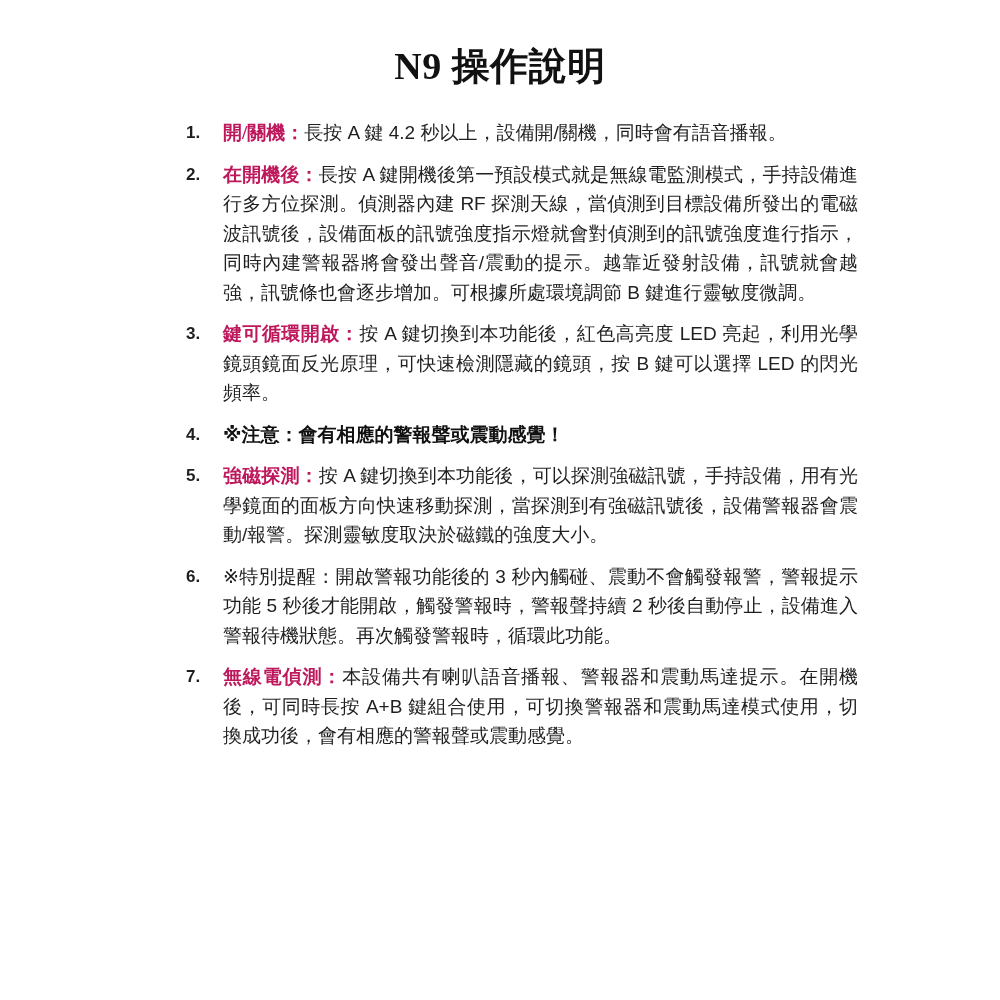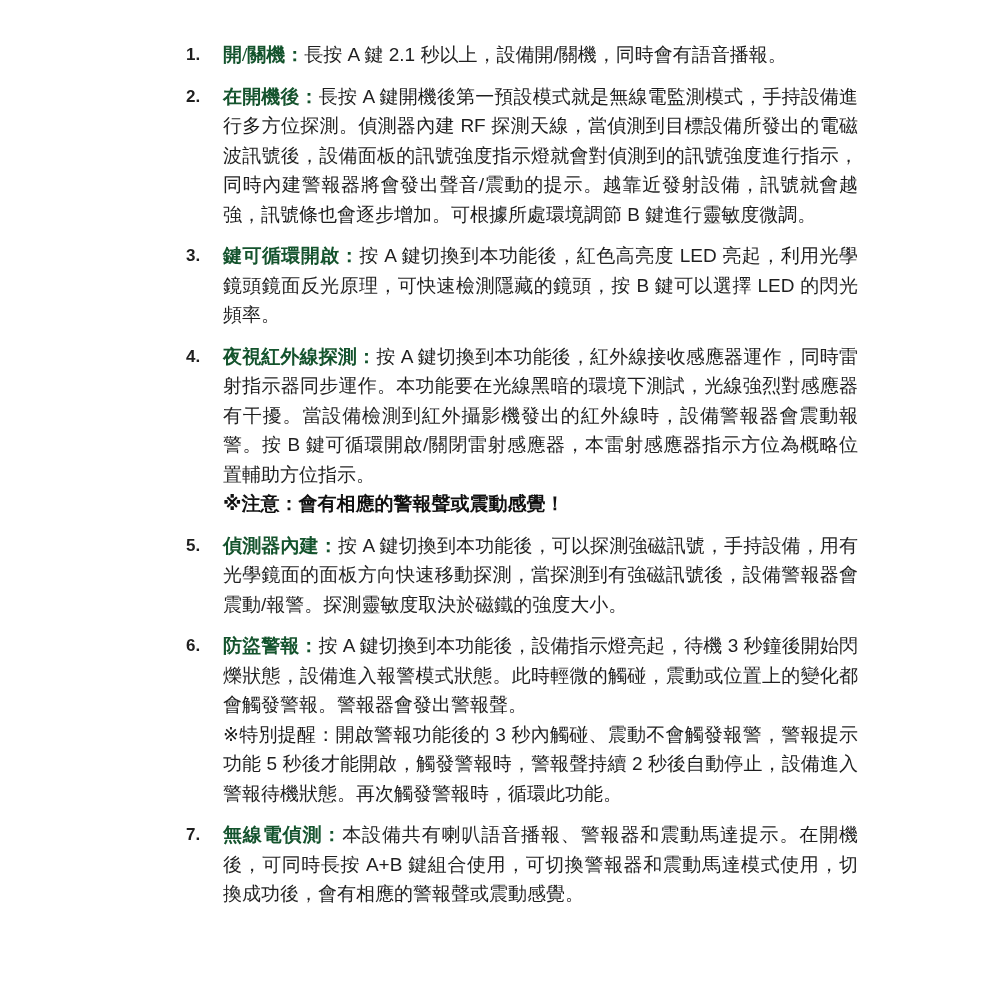--- a/index.html
+++ b/index.html
@@ -44,72 +44,71 @@
     font-weight: 700;
     font-size: 17px;
     line-height: 29.5px;
   }
   .content {
     width: 635px;
     text-align: justify;
     text-justify: inter-ideograph;
   }
   .content p { margin: 0; }
-  .term { font-weight: 700; color: #14532d; font-family: Liberation Serif, serif; }
+  .term { font-weight: 700; color: #be185d; font-family: Liberation Serif, serif; }
   .note { font-weight: 400; }
   .note--bold { font-weight: 700; color: #111111; }
 </style>
 </head>
 <body>
 
 <div class="page">
 
+  <h1 class="doc-title">N9 操作說明</h1>
 
   <div class="list">
 
     <div class="item">
       <span class="num">1.</span>
       <div class="content">
-        <p><span class="term">開/關機：</span><span>長按 A 鍵 2.1 秒以上，設備開/關機，同時會有語音播報。</span></p>
+        <p><span class="term">開/關機：</span><span>長按 A 鍵 4.2 秒以上，設備開/關機，同時會有語音播報。</span></p>
       </div>
     </div>
 
     <div class="item">
       <span class="num">2.</span>
       <div class="content">
         <p><span class="term">在開機後：</span><span>長按 A 鍵開機後第一預設模式就是無線電監測模式，手持設備進行多方位探測。偵測器內建 RF 探測天線，當偵測到目標設備所發出的電磁波訊號後，設備面板的訊號強度指示燈就會對偵測到的訊號強度進行指示，同時內建警報器將會發出聲音/震動的提示。越靠近發射設備，訊號就會越強，訊號條也會逐步增加。可根據所處環境調節 B 鍵進行靈敏度微調。</span></p>
       </div>
     </div>
 
     <div class="item">
       <span class="num">3.</span>
       <div class="content">
         <p><span class="term">鍵可循環開啟：</span><span>按 A 鍵切換到本功能後，紅色高亮度 LED 亮起，利用光學鏡頭鏡面反光原理，可快速檢測隱藏的鏡頭，按 B 鍵可以選擇 LED 的閃光頻率。</span></p>
       </div>
     </div>
 
     <div class="item">
       <span class="num">4.</span>
       <div class="content">
-        <p><span class="term">夜視紅外線探測：</span><span>按 A 鍵切換到本功能後，紅外線接收感應器運作，同時雷射指示器同步運作。本功能要在光線黑暗的環境下測試，光線強烈對感應器有干擾。當設備檢測到紅外攝影機發出的紅外線時，設備警報器會震動報警。按 B 鍵可循環開啟/關閉雷射感應器，本雷射感應器指示方位為概略位置輔助方位指示。</span></p>
         <p class="note note--bold">※注意：會有相應的警報聲或震動感覺！</p>
       </div>
     </div>
 
     <div class="item">
       <span class="num">5.</span>
       <div class="content">
-        <p><span class="term">偵測器內建：</span><span>按 A 鍵切換到本功能後，可以探測強磁訊號，手持設備，用有光學鏡面的面板方向快速移動探測，當探測到有強磁訊號後，設備警報器會震動/報警。探測靈敏度取決於磁鐵的強度大小。</span></p>
+        <p><span class="term">強磁探測：</span><span>按 A 鍵切換到本功能後，可以探測強磁訊號，手持設備，用有光學鏡面的面板方向快速移動探測，當探測到有強磁訊號後，設備警報器會震動/報警。探測靈敏度取決於磁鐵的強度大小。</span></p>
       </div>
     </div>
 
     <div class="item">
       <span class="num">6.</span>
       <div class="content">
-        <p><span class="term">防盜警報：</span><span>按 A 鍵切換到本功能後，設備指示燈亮起，待機 3 秒鐘後開始閃爍狀態，設備進入報警模式狀態。此時輕微的觸碰，震動或位置上的變化都會觸發警報。警報器會發出警報聲。</span></p>
         <p class="note">※特別提醒：開啟警報功能後的 3 秒內觸碰、震動不會觸發報警，警報提示功能 5 秒後才能開啟，觸發警報時，警報聲持續 2 秒後自動停止，設備進入警報待機狀態。再次觸發警報時，循環此功能。</p>
       </div>
     </div>
 
     <div class="item">
       <span class="num">7.</span>
       <div class="content">
         <p><span class="term">無線電偵測：</span><span>本設備共有喇叭語音播報、警報器和震動馬達提示。在開機後，可同時長按 A+B 鍵組合使用，可切換警報器和震動馬達模式使用，切換成功後，會有相應的警報聲或震動感覺。</span></p>
       </div>
     </div>

